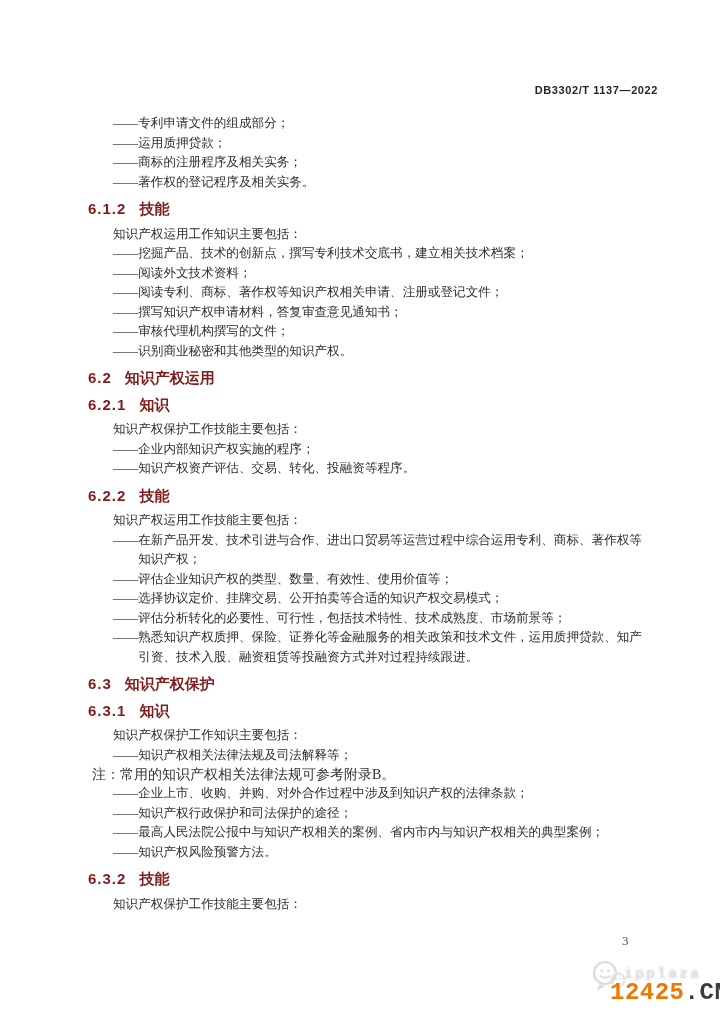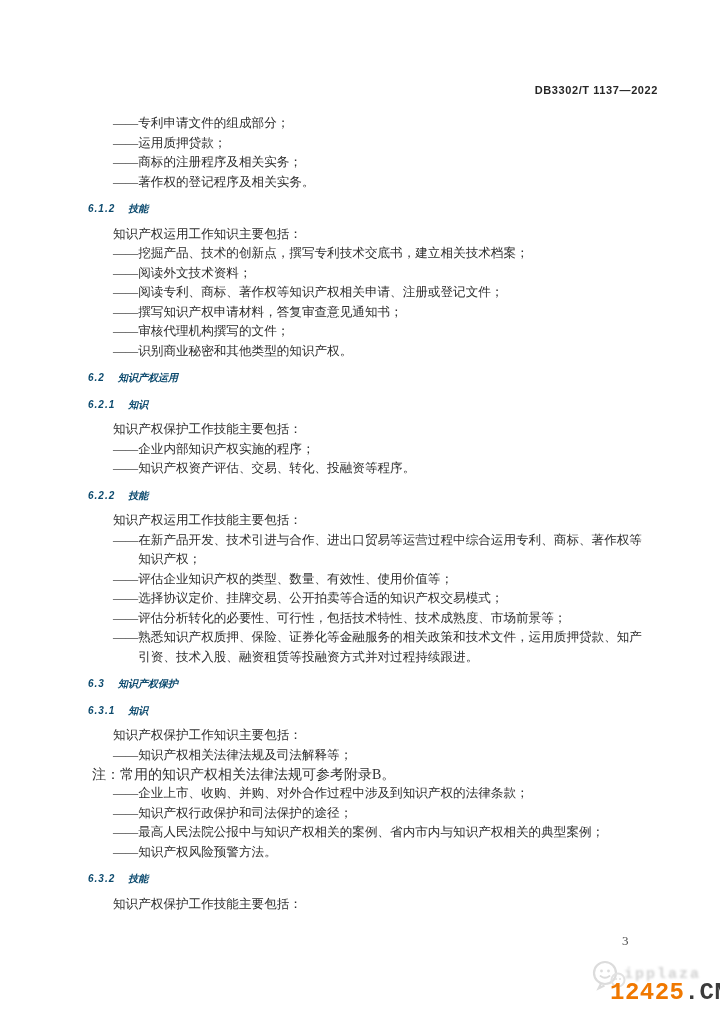--- a/index.html
+++ b/index.html
@@ -27,25 +27,24 @@
     left: 88px;
     right: 50px;
     top: 114px;
     font-size: 12.6px;
     line-height: 19.5px;
     word-break: break-all;
   }
   .blk-heading {
     font-family: "Liberation Sans", sans-serif;
     font-weight: bold;
-    font-size: 10px;
-    color: #0c4a6e;
+    font-size: 15px;
+    color: #7f1d1d;
     margin: 7px 0 6px 0;
     line-height: 19.5px;
-    font-style: italic;
   }
   .blk-heading .h-num { margin-right: 13px; letter-spacing: 1px; }
   .blk-para { margin-left: 25px; }
   .blk-item {
     margin-left: 25px;
     padding-left: 2em;
     text-indent: -2em;
     white-space: pre-line;
   }
   .blk-note {

